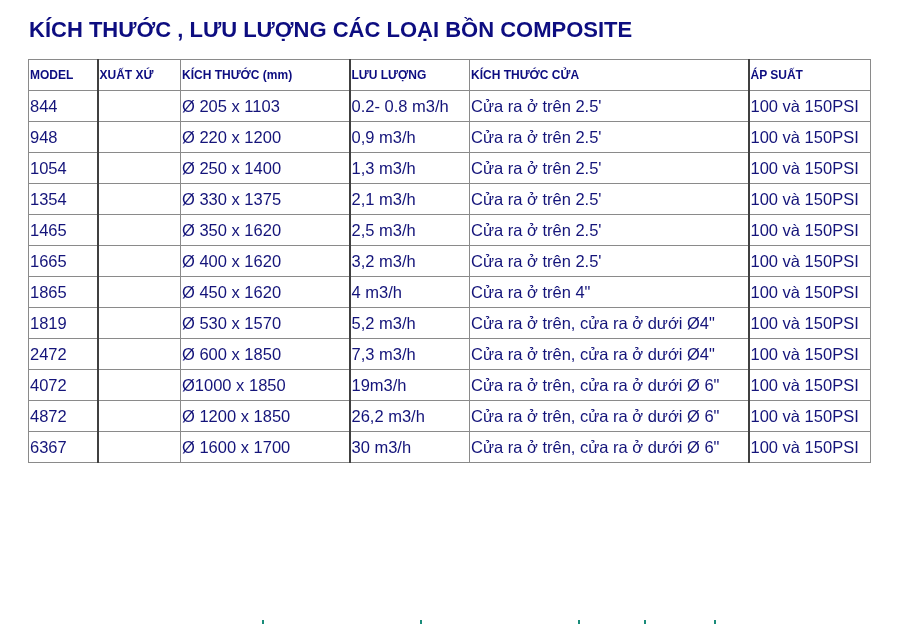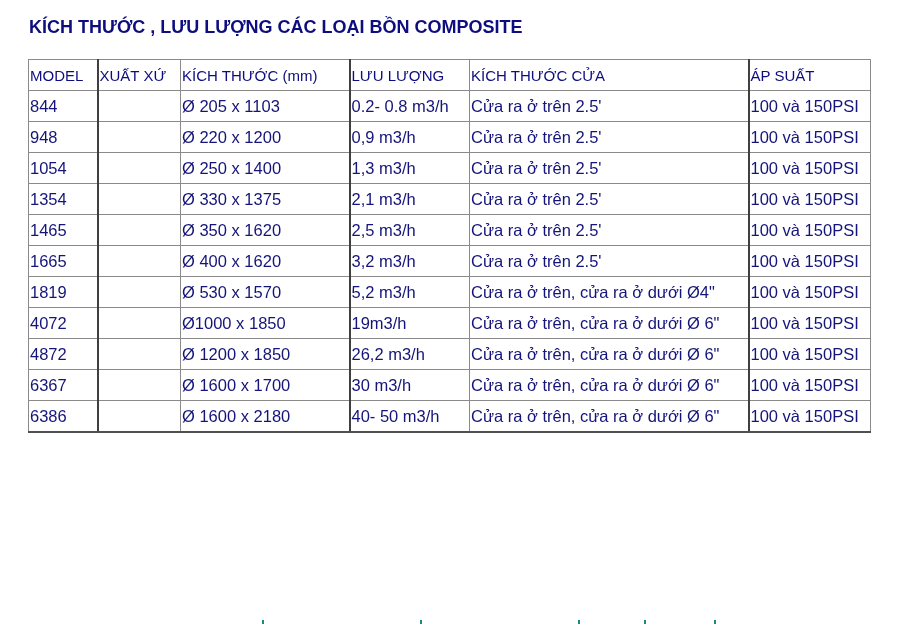--- a/index.html
+++ b/index.html
@@ -13,21 +13,21 @@
       position: relative;
       overflow: hidden;
       font-family: "Liberation Sans", sans-serif;
       color: #14147a;
     }
     .title {
       position: absolute;
       left: 29px;
       top: 17px;
       margin: 0;
-      font-size: 18px;
+      font-size: 22px;
       font-weight: bold;
       color: #0d0d80;
       letter-spacing: 0px;
       white-space: nowrap;
     }
     table.spec {
       position: absolute;
       left: 28px;
       top: 59px;
       border-collapse: collapse;
@@ -46,23 +46,23 @@
       padding: 0 0 0 1px;
       height: 30px;
       font-size: 16.5px;
       white-space: nowrap;
       overflow: hidden;
       text-align: left;
       vertical-align: middle;
       color: #14147a;
     }
     table.spec th {
-      font-weight: normal;
+      font-weight: bold;
       color: #0d0d80;
-      font-size: 15px;
+      font-size: 12px;
       height: 30px;
     }
     
     table.spec .thick-r { border-right: 2px solid #404040; }
     table.spec tr.last td { border-bottom: 2px solid #505050; }
 
     .bottom-fragments {
       position: absolute;
       left: 0;
       top: 620px;
@@ -144,56 +144,64 @@
       </tr>
       <tr>
         <td class="thick-r">1665</td>
         <td></td>
         <td class="thick-r">Ø 400 x 1620</td>
         <td>3,2 m3/h</td>
         <td class="thick-r">Cửa ra ở trên 2.5'</td>
         <td>100 và 150PSI</td>
       </tr>
       <tr>
+        <td class="thick-r">1865</td>
+        <td></td>
+        <td class="thick-r">Ø 450 x 1620</td>
+        <td>4 m3/h</td>
+        <td class="thick-r">Cửa ra ở trên 4"</td>
+        <td>100 và 150PSI</td>
+      </tr>
+      <tr>
         <td class="thick-r">1819</td>
         <td></td>
         <td class="thick-r">Ø 530 x 1570</td>
         <td>5,2 m3/h</td>
         <td class="thick-r">Cửa ra ở trên, cửa ra ở dưới Ø4"</td>
         <td>100 và 150PSI</td>
       </tr>
       <tr>
+        <td class="thick-r">2472</td>
+        <td></td>
+        <td class="thick-r">Ø 600 x 1850</td>
+        <td>7,3 m3/h</td>
+        <td class="thick-r">Cửa ra ở trên, cửa ra ở dưới Ø4"</td>
+        <td>100 và 150PSI</td>
+      </tr>
+      <tr>
         <td class="thick-r">4072</td>
         <td></td>
         <td class="thick-r">Ø1000 x 1850</td>
         <td>19m3/h</td>
         <td class="thick-r">Cửa ra ở trên, cửa ra ở dưới Ø 6"</td>
         <td>100 và 150PSI</td>
       </tr>
       <tr>
         <td class="thick-r">4872</td>
         <td></td>
         <td class="thick-r">Ø 1200 x 1850</td>
         <td>26,2 m3/h</td>
         <td class="thick-r">Cửa ra ở trên, cửa ra ở dưới Ø 6"</td>
         <td>100 và 150PSI</td>
       </tr>
       <tr>
         <td class="thick-r">6367</td>
         <td></td>
         <td class="thick-r">Ø 1600 x 1700</td>
         <td>30 m3/h</td>
-        <td class="thick-r">Cửa ra ở trên, cửa ra ở dưới Ø 6"</td>
-        <td>100 và 150PSI</td>
-      </tr>
-      <tr class="last">
-        <td class="thick-r">6386</td>
-        <td></td>
-        <td class="thick-r">Ø 1600 x 2180</td>
-        <td>40- 50 m3/h</td>
         <td class="thick-r">Cửa ra ở trên, cửa ra ở dưới Ø 6"</td>
         <td>100 và 150PSI</td>
       </tr>
     </tbody>
 </table>
 
 <div class="bottom-fragments">
   <span class="frag" style="left:262px"></span>
   <span class="frag" style="left:420px"></span>
   <span class="frag" style="left:578px"></span>

